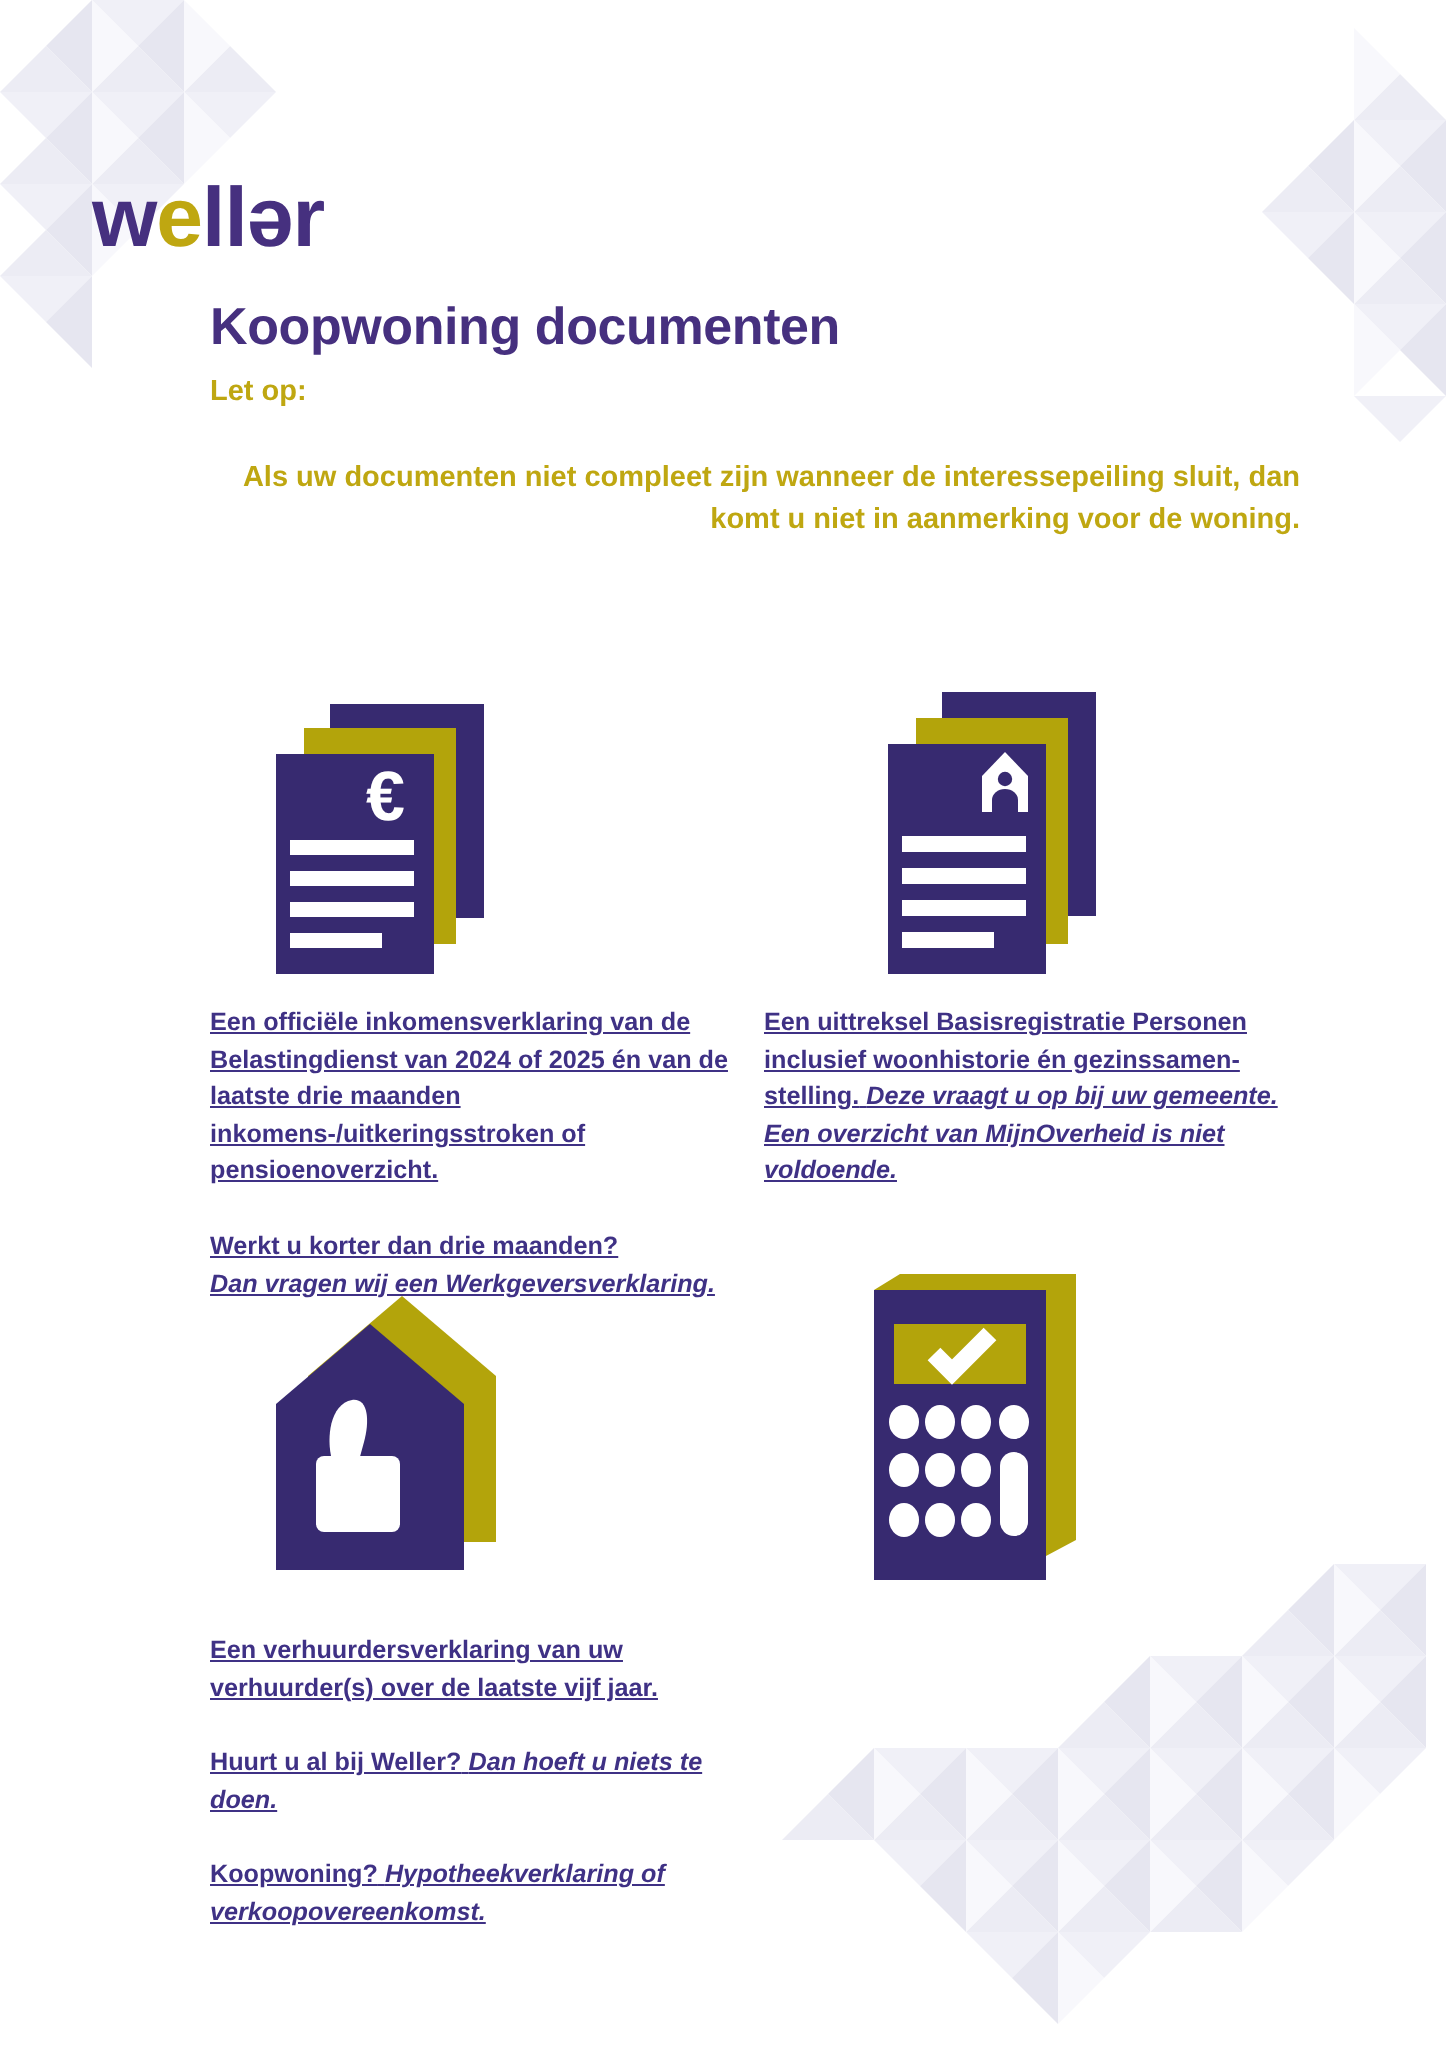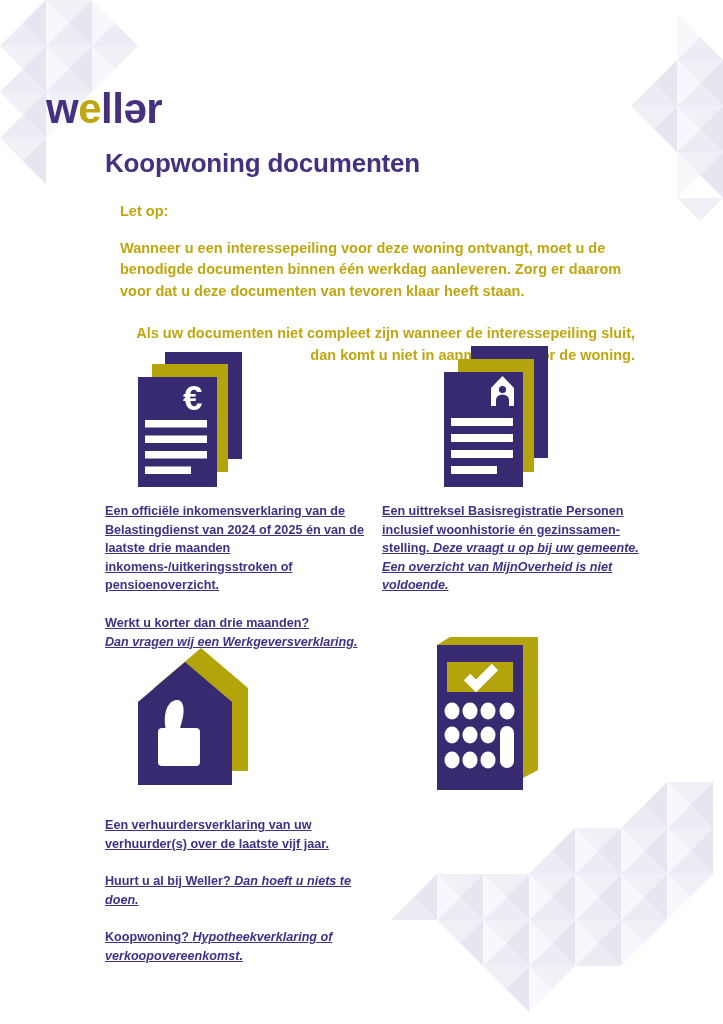--- a/index.html
+++ b/index.html
@@ -22,21 +22,21 @@
 
   .title{
     position:absolute;left:105px;top:148px;margin:0;
     font-size:26px;font-weight:700;color:var(--title-purple);letter-spacing:-0.2px;
   }
 
   .intro{
     position:absolute;left:105px;top:186px;width:545px;
     color:var(--text-gold);font-weight:700;font-size:14.5px;line-height:21.5px;
   }
-  .intro p{margin:15px;}
+  .intro p{margin:0;}
   .intro p.spaced{margin-top:21px;text-align:right;}
 
   .req-text{
     position:absolute;
     color:var(--text-purple);font-weight:700;font-size:12.6px;line-height:18.6px;
   }
   .req-text p{margin:0 0 19px 0;text-decoration:underline;}
   .req-text i{font-style:italic;}
 
   .icon-box{position:absolute;}
@@ -158,21 +158,20 @@
       <polygon points="138,184 184,184 161,207" fill="#f0f0f7"></polygon>
       <polygon points="138,184 138,230 161,207" fill="#f8f8fc"></polygon>
     </svg>
 
   <div class="logo"><span>w</span><span class="gold">e</span><span>ll</span><span>ə</span><span>r</span></div>
 
   <h1 class="title">Koopwoning documenten</h1>
 
   <div class="intro">
     <p>Let op:</p>
-    <p>Wanneer u een interessepeiling voor deze woning ontvangt, moet u de benodigde documenten binnen één werkdag aanleveren. Zorg er daarom voor dat u deze documenten van tevoren klaar heeft staan.</p>
     <p class="spaced">Als uw documenten niet compleet zijn wanneer de interessepeiling sluit, dan komt u niet in aanmerking voor de woning.</p>
   </div>
 
   <div class="icon-box" style="left:138px;top:352px;">
     <svg width="104" height="135" viewBox="0 0 104 135">
       <rect x="27" y="0" width="77" height="107" fill="var(--brand-purple)"></rect>
       <rect x="14" y="12" width="76" height="108" fill="var(--brand-gold)"></rect>
       <rect x="0" y="25" width="79" height="110" fill="var(--brand-purple)"></rect>
       <text x="45" y="58" font-size="35" font-weight="bold" fill="#ffffff" font-family="Liberation Sans, DejaVu Sans, sans-serif">€</text>
       <rect x="7" y="68" width="62" height="7.5" fill="#ffffff"></rect>

